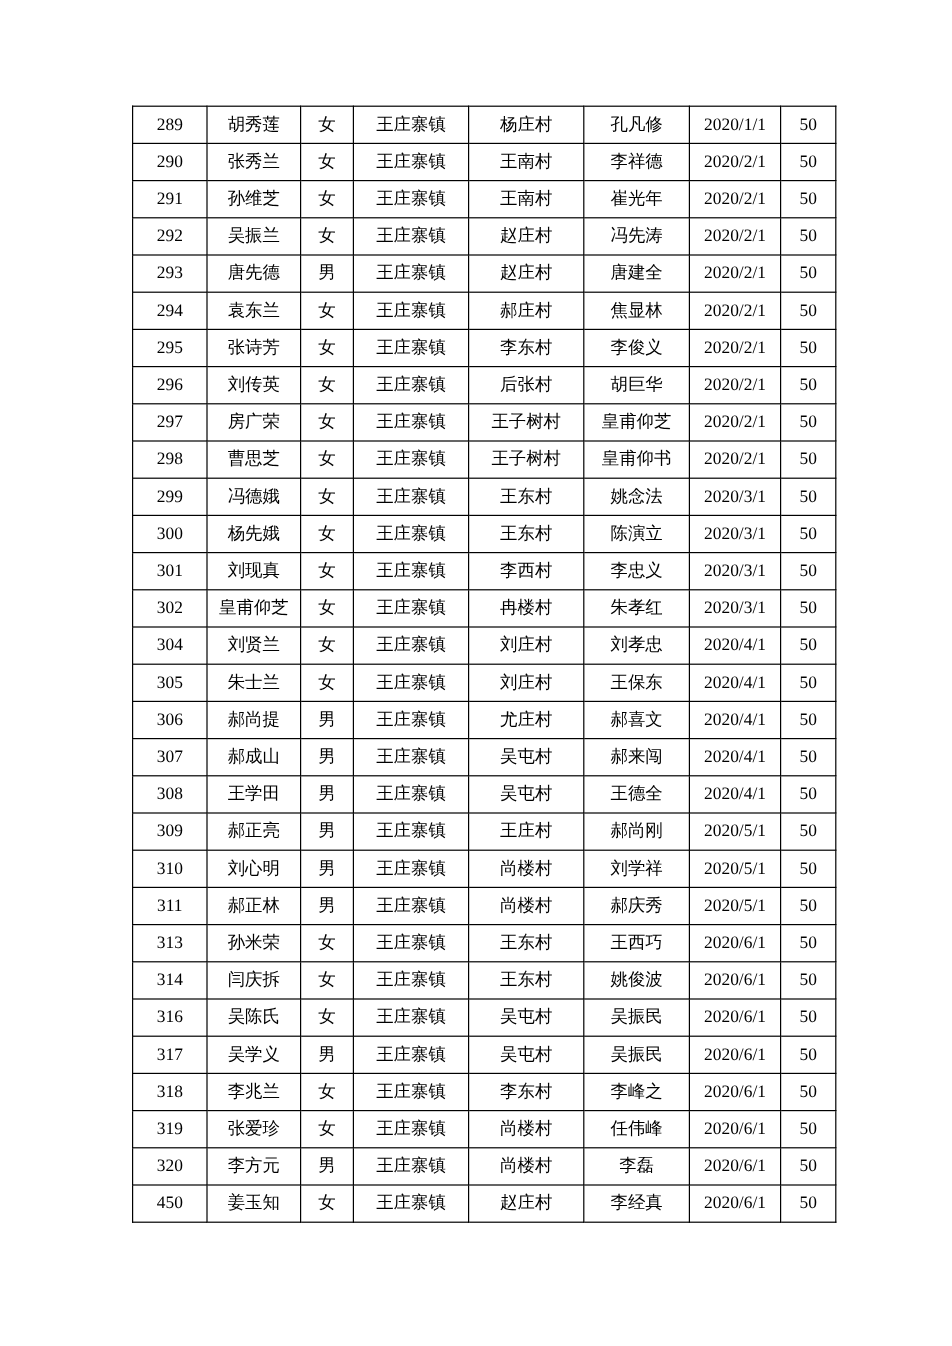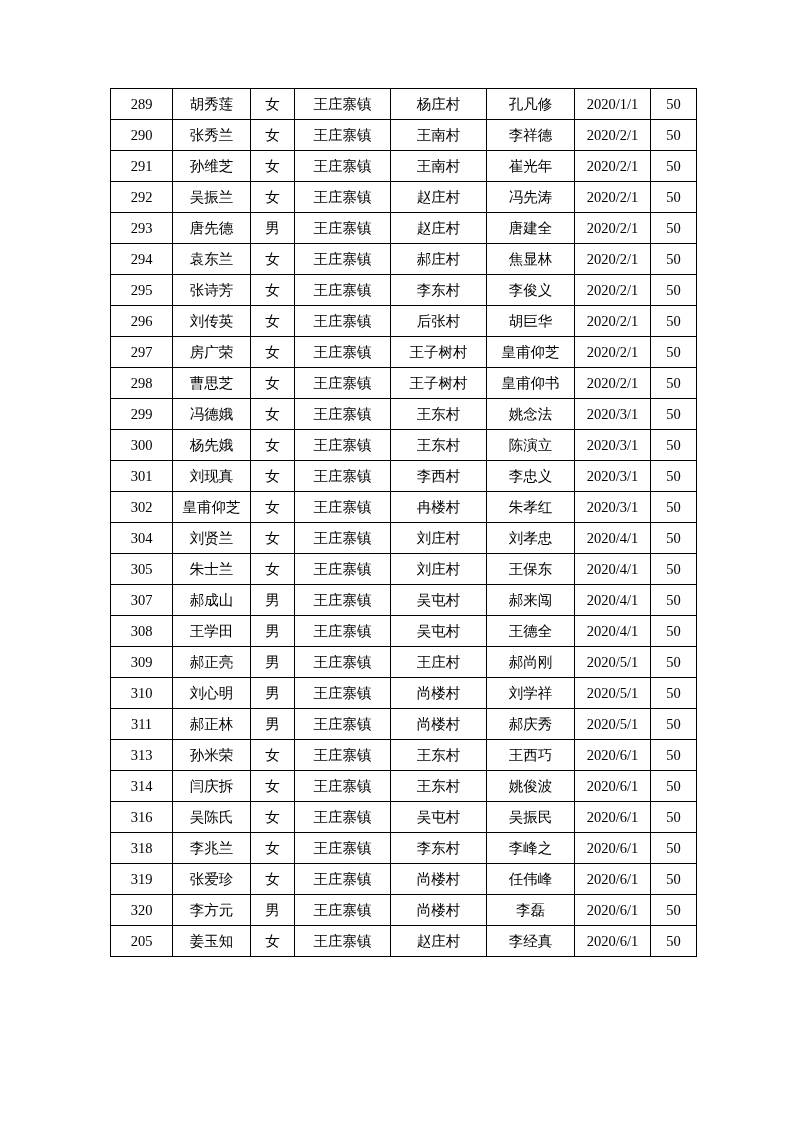--- a/index.html
+++ b/index.html
@@ -216,20 +216,30 @@
           <td class="seq">305</td>
           <td class="name-wrap">朱士兰</td>
           <td>女</td>
           <td>王庄寨镇</td>
           <td>刘庄村</td>
           <td>王保东</td>
           <td class="date">2020/4/1</td>
           <td class="amt">50</td>
         </tr>
         <tr>
+          <td class="seq">306</td>
+          <td class="name-wrap">郝尚提</td>
+          <td>男</td>
+          <td>王庄寨镇</td>
+          <td>尤庄村</td>
+          <td>郝喜文</td>
+          <td class="date">2020/4/1</td>
+          <td class="amt">50</td>
+        </tr>
+        <tr>
           <td class="seq">307</td>
           <td class="name-wrap">郝成山</td>
           <td>男</td>
           <td>王庄寨镇</td>
           <td>吴屯村</td>
           <td>郝来闯</td>
           <td class="date">2020/4/1</td>
           <td class="amt">50</td>
         </tr>
         <tr>
@@ -296,20 +306,30 @@
           <td class="seq">316</td>
           <td class="name-wrap">吴陈氏</td>
           <td>女</td>
           <td>王庄寨镇</td>
           <td>吴屯村</td>
           <td>吴振民</td>
           <td class="date">2020/6/1</td>
           <td class="amt">50</td>
         </tr>
         <tr>
+          <td class="seq">317</td>
+          <td class="name-wrap">吴学义</td>
+          <td>男</td>
+          <td>王庄寨镇</td>
+          <td>吴屯村</td>
+          <td>吴振民</td>
+          <td class="date">2020/6/1</td>
+          <td class="amt">50</td>
+        </tr>
+        <tr>
           <td class="seq">318</td>
           <td class="name-wrap">李兆兰</td>
           <td>女</td>
           <td>王庄寨镇</td>
           <td>李东村</td>
           <td>李峰之</td>
           <td class="date">2020/6/1</td>
           <td class="amt">50</td>
         </tr>
         <tr>
@@ -326,21 +346,21 @@
           <td class="seq">320</td>
           <td class="name-wrap">李方元</td>
           <td>男</td>
           <td>王庄寨镇</td>
           <td>尚楼村</td>
           <td>李磊</td>
           <td class="date">2020/6/1</td>
           <td class="amt">50</td>
         </tr>
         <tr>
-          <td class="seq">205</td>
+          <td class="seq">450</td>
           <td class="name-wrap">姜玉知</td>
           <td>女</td>
           <td>王庄寨镇</td>
           <td>赵庄村</td>
           <td>李经真</td>
           <td class="date">2020/6/1</td>
           <td class="amt">50</td>
         </tr>
       </tbody>
   </table>

